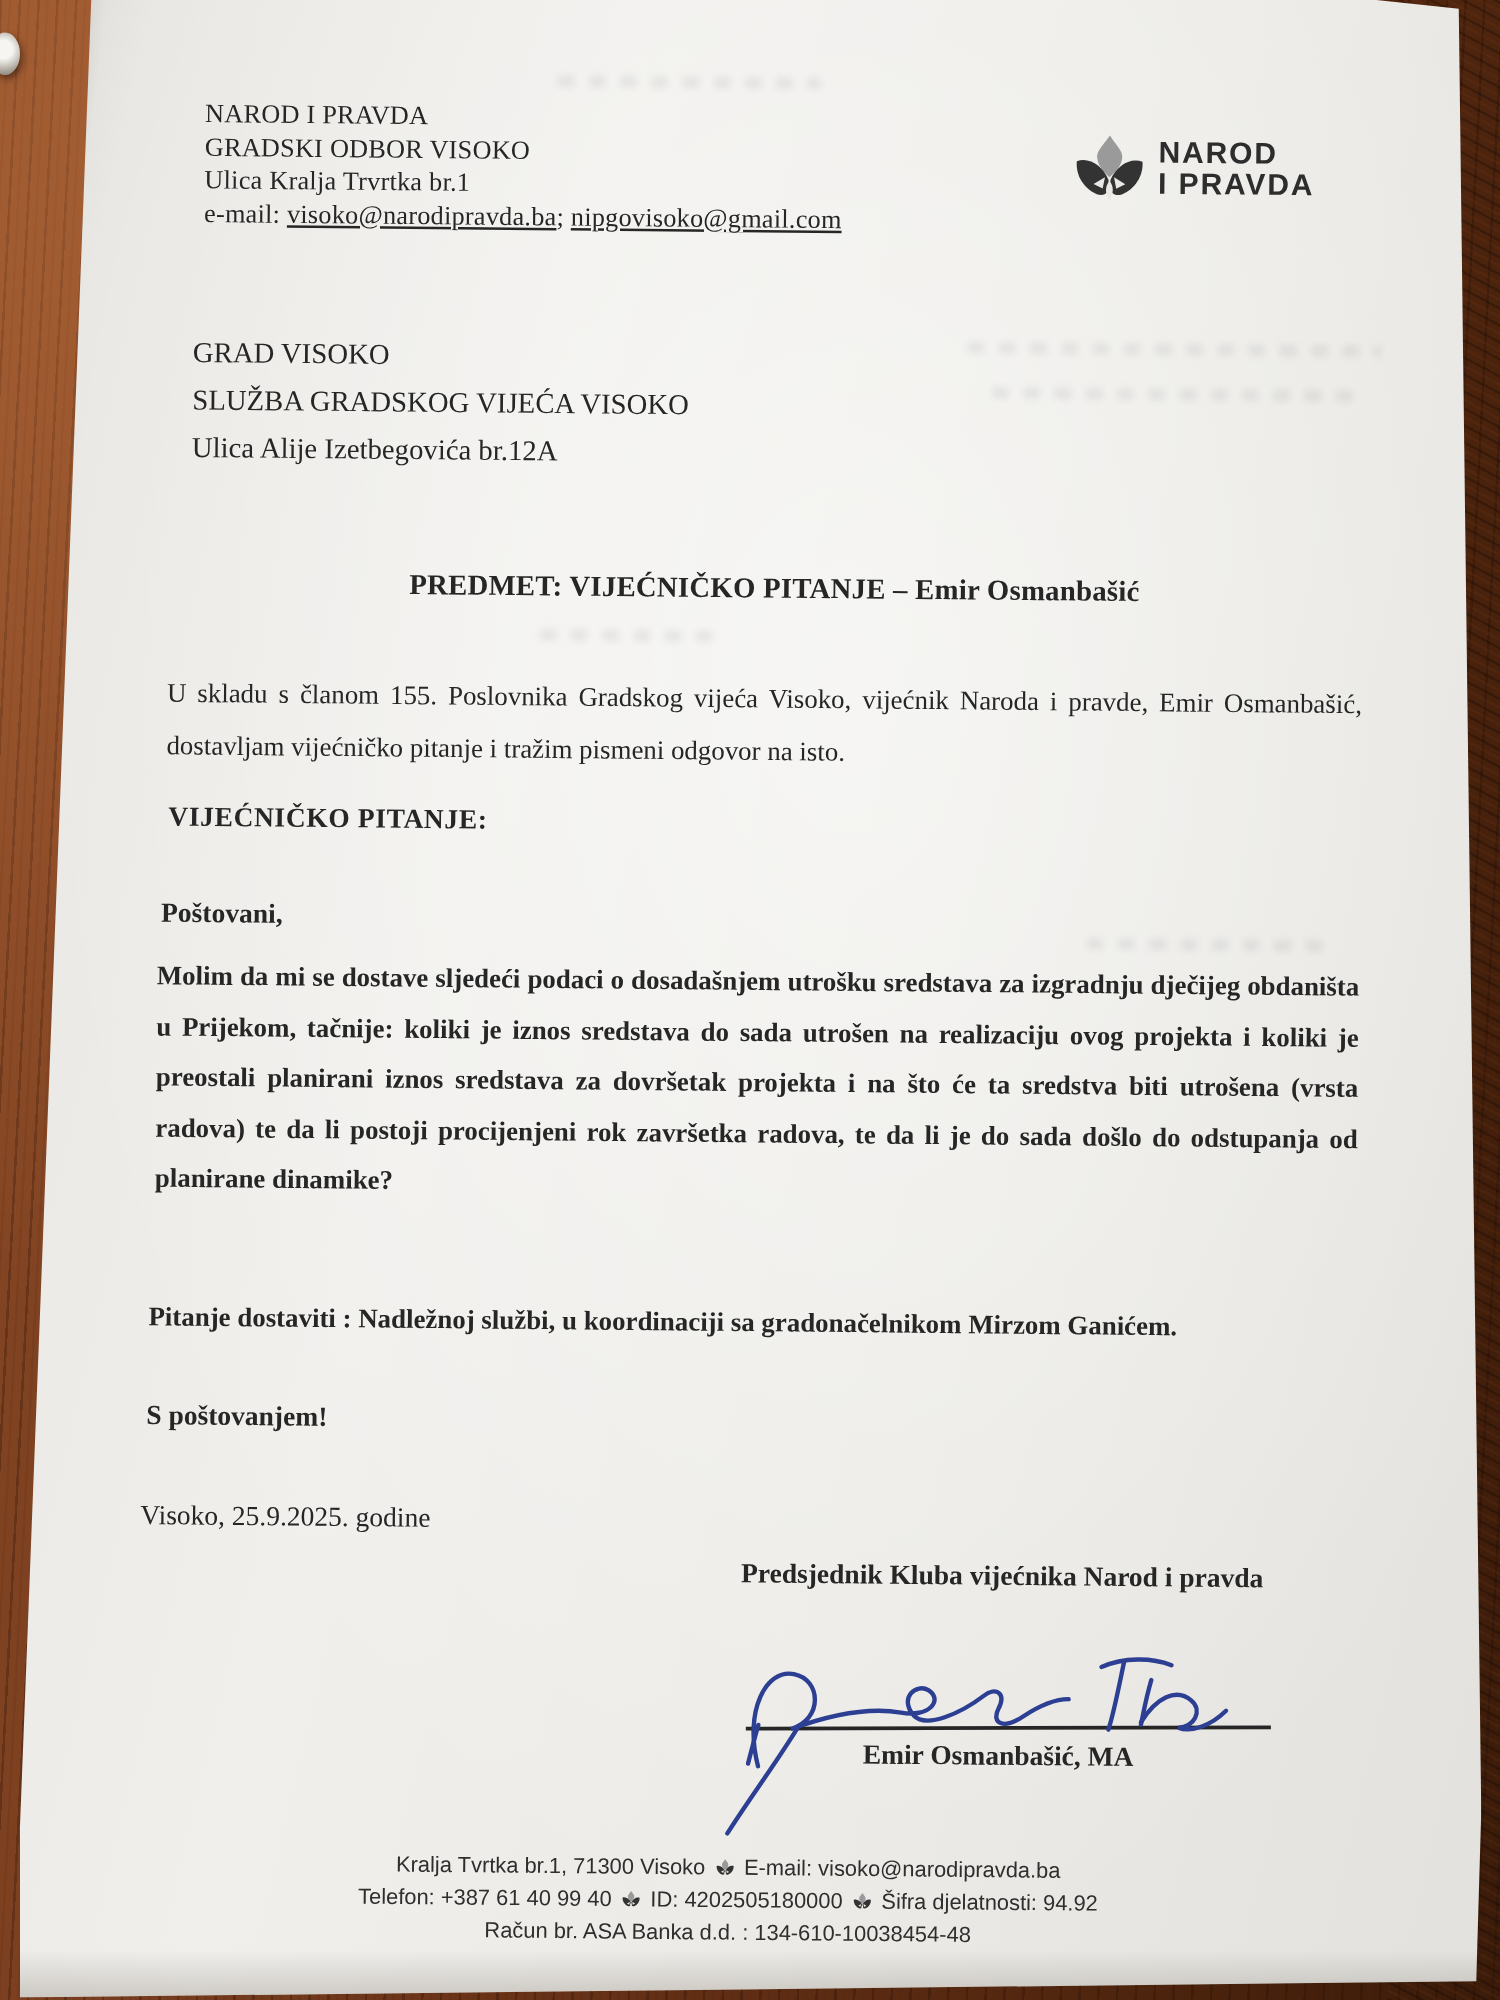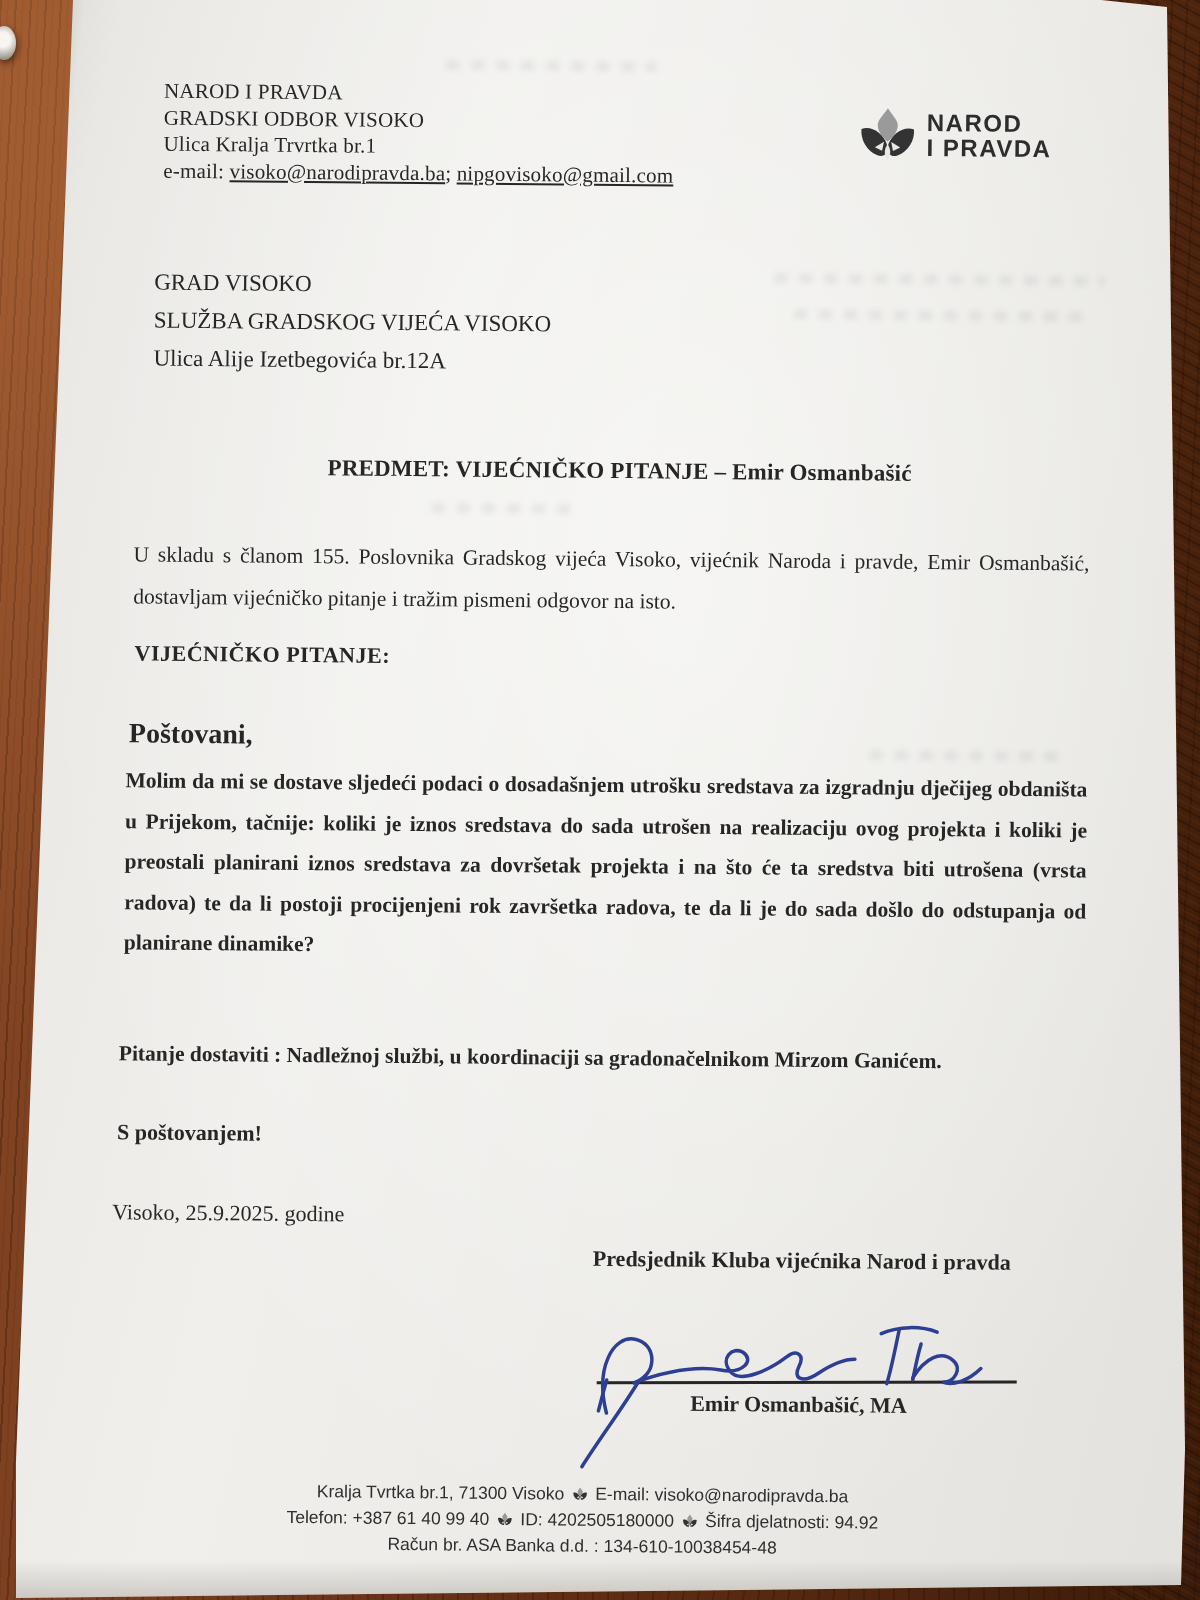--- a/index.html
+++ b/index.html
@@ -41,21 +41,21 @@
   .logo{position:absolute;left:843px;top:104px;display:flex;align-items:center;gap:10px;}
   .logo svg{width:58px;height:56px;}
   .logo-text{font-family:"Liberation Sans", sans-serif;font-weight:bold;font-size:24px;line-height:25px;letter-spacing:1.5px;color:#2d2d2d;}
   
   .recipient{position:absolute;left:140px;top:268px;font-size:23px;line-height:38px;}
   
   .subject{position:absolute;left:315px;top:458px;font-size:23px;font-weight:bold;letter-spacing:.2px;}
   
   .intro{position:absolute;left:122px;top:538px;width:956px;font-size:21.5px;line-height:42px;text-align:justify;margin:0;}
   .q-head{position:absolute;left:124px;top:645px;font-size:22px;font-weight:bold;letter-spacing:.5px;}
-  .salutation{position:absolute;left:119px;top:722px;font-size:28px;font-weight:bold;}
+  .salutation{position:absolute;left:119px;top:722px;font-size:22px;font-weight:bold;}
   .q-body{position:absolute;left:116px;top:765px;width:962px;font-size:21.5px;line-height:40.5px;font-weight:bold;text-align:justify;margin:0;}
   .delivery{position:absolute;left:112px;top:1046px;font-size:21.5px;font-weight:bold;}
   .closing{position:absolute;left:111px;top:1124px;font-size:22px;font-weight:bold;}
   .dateline{position:absolute;left:107px;top:1204px;font-size:22px;}
   .sig-title{position:absolute;left:588px;top:1246px;font-size:22px;font-weight:bold;}
   .sig-svg{position:absolute;left:565px;top:1283px;width:460px;height:198px;}
   .sig-name{position:absolute;left:570px;top:1390px;width:450px;text-align:center;font-size:22px;font-weight:bold;}
   
   .footer{position:absolute;left:40px;top:1481px;width:1080px;text-align:center;
     font-family:"Liberation Sans", sans-serif;font-size:17.5px;line-height:26px;color:#2e2e2e;}

